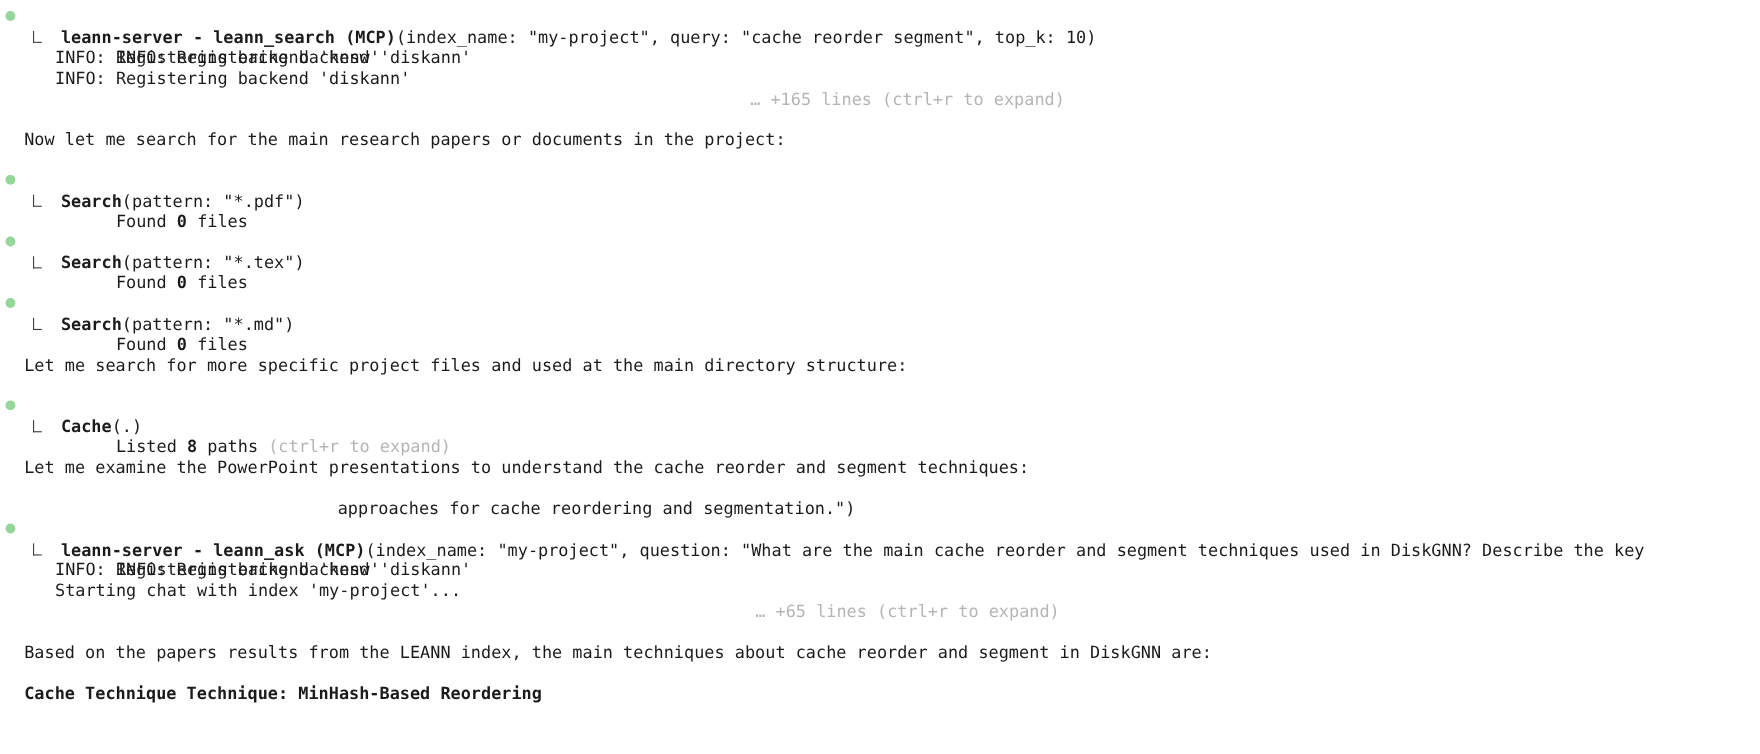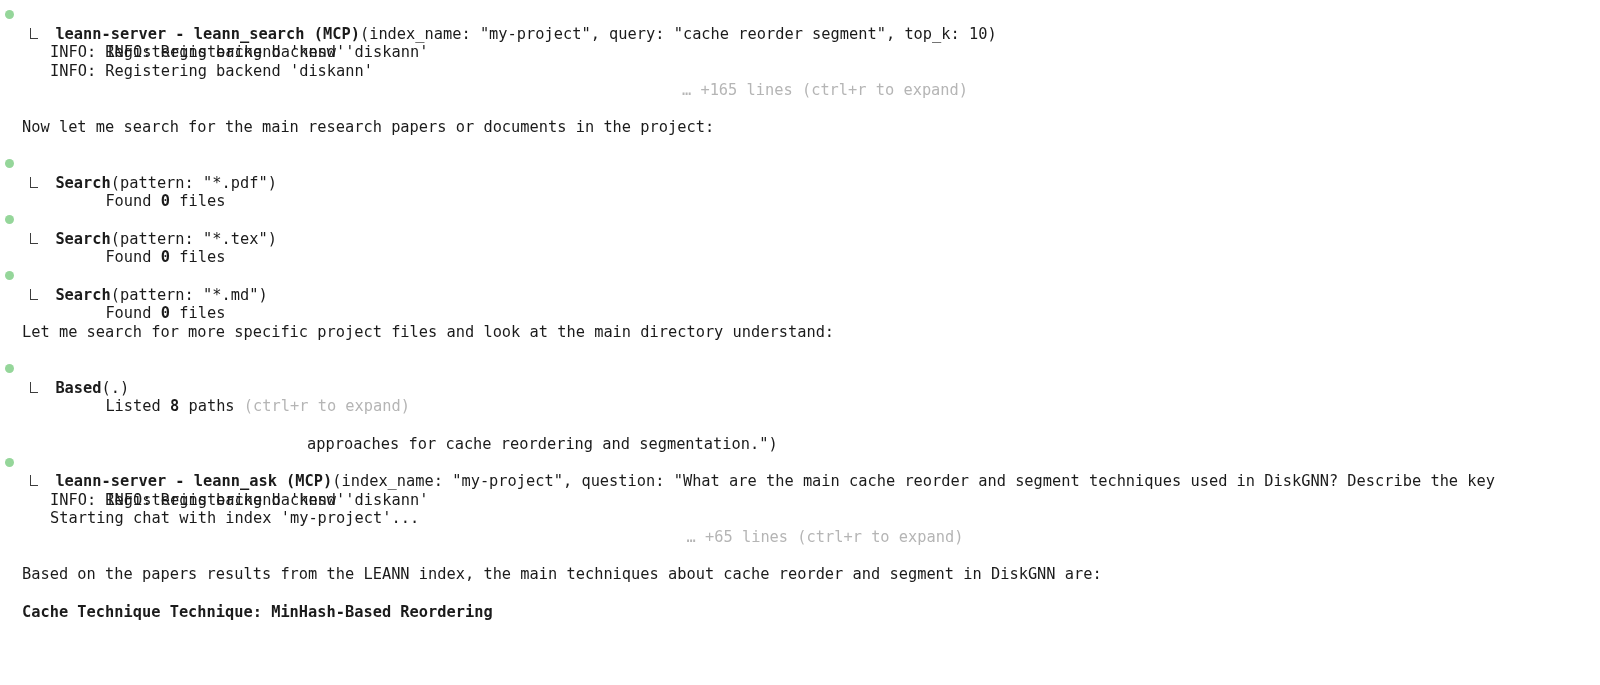--- a/index.html
+++ b/index.html
@@ -99,33 +99,34 @@
   <section>
     <div class="line cmd">
       <span class="bullet"></span><span class="b">Search</span><span>(pattern: "*.md")</span>
     </div>
     <div class="line out">
       <span class="elbow"></span><span>Found </span><span class="b">0</span><span> files</span>
     </div>
   </section>
 
   <div class="gap"></div>
-  <div class="line para">Let me search for more specific project files and look at the main directory understand:</div>
+  <div class="line para">Let me search for more specific project files and used at the main directory structure:</div>
   <div class="gap"></div>
 
   <section>
     <div class="line cmd">
-      <span class="bullet"></span><span class="b">Based</span><span>(.)</span>
+      <span class="bullet"></span><span class="b">Cache</span><span>(.)</span>
     </div>
     <div class="line out">
       <span class="elbow"></span><span>Listed </span><span class="b">8</span><span> paths </span><span class="gray">(ctrl+r to expand)</span>
     </div>
   </section>
 
   <div class="gap"></div>
+  <div class="line para">Let me examine the PowerPoint presentations to understand the cache reorder and segment techniques:</div>
   <div class="gap"></div>
 
   <section>
     <div class="line cont">approaches for cache reordering and segmentation.")</div>
     <div class="line cmd">
       <span class="bullet"></span><span class="b">leann-server - leann_ask (MCP)</span><span>(index_name: "my-project", question: "What are the main cache reorder and segment techniques used in DiskGNN? Describe the key</span>
     </div>
     <div class="line out">
       <span class="elbow"></span><span>INFO: Registering backend 'diskann'</span>
     </div>

